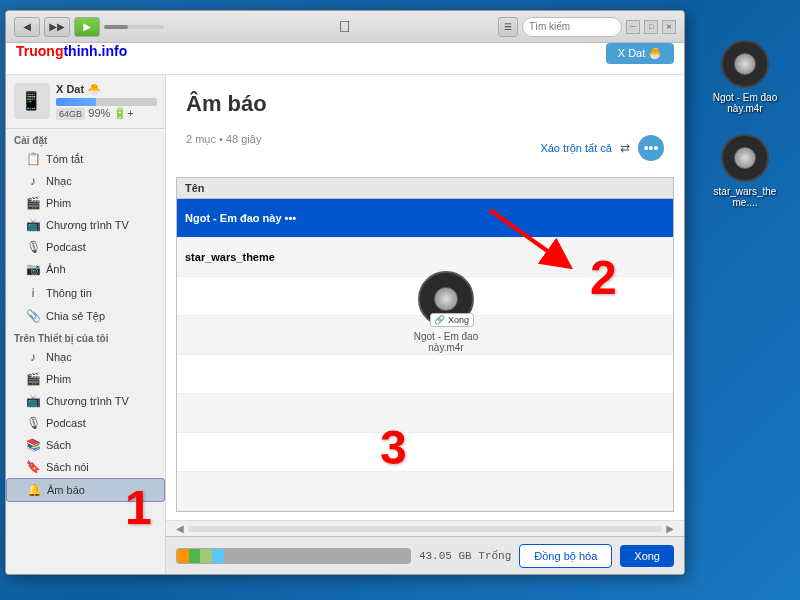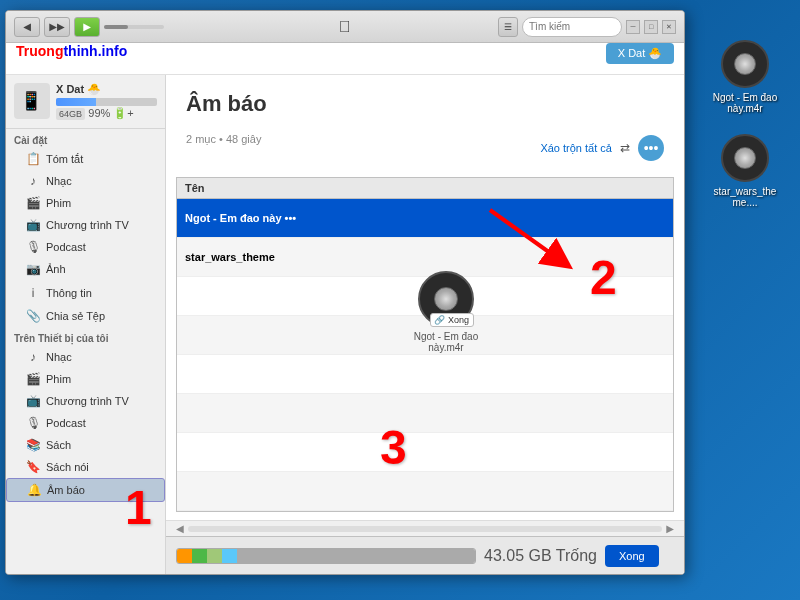--- a/index.html
+++ b/index.html
@@ -531,23 +531,24 @@
       overflow: hidden;
       flex: 1;
       max-width: 300px;
     }
 
     .storage-block {
       height: 100%;
     }
 
     .storage-label-text {
-      font-size: 16px;
+      font-size: 11px;
       color: #555;
       white-space: nowrap;
+      font-family: Liberation Mono, monospace;
     }
 
     .sync-btn {
       padding: 5px 14px;
       background: white;
       border: 1px solid #0055cc;
       border-radius: 4px;
       font-size: 11px;
       color: #0055cc;
       cursor: pointer;
@@ -753,20 +754,21 @@
 
         <div class="bottom-bar">
           <div class="storage-blocks">
             <div class="storage-block" style="background:#ff9500;width:5%;"></div>
             <div class="storage-block" style="background:#4db847;width:5%;"></div>
             <div class="storage-block" style="background:#a0c878;width:5%;"></div>
             <div class="storage-block" style="background:#5ac8fa;width:5%;"></div>
             <div class="storage-block" style="background:#aaaaaa;width:80%;"></div>
           </div>
           <span class="storage-label-text">43.05 GB Trống</span>
+          <button class="sync-btn">Đồng bộ hóa</button>
           <button class="done-btn">Xong</button>
         </div>
 
       </div>
     </div>
 
     <div class="drag-preview">
       <div style="position:relative;display:inline-block;">
         <div class="drag-preview-icon"></div>
         <div class="link-badge">

